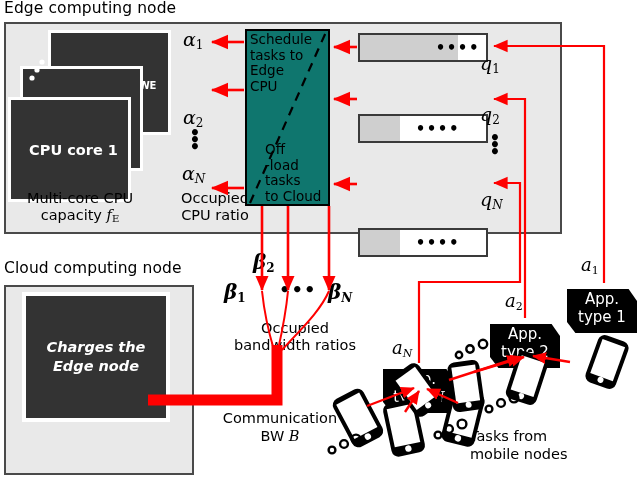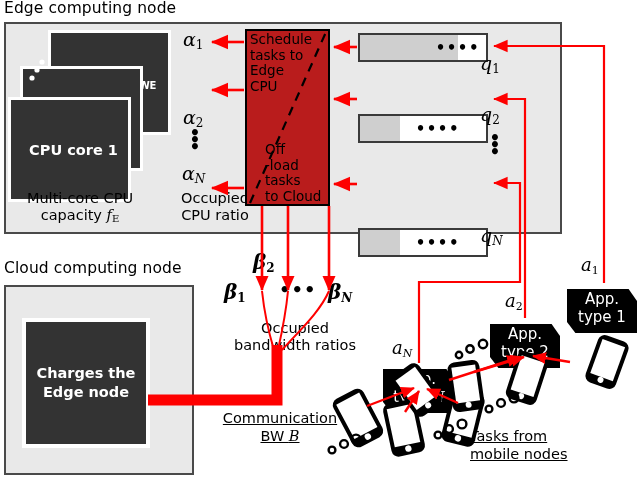--- a/index.html
+++ b/index.html
@@ -13,21 +13,21 @@
   .panel{background:#e9e9e9;border:2px solid #4a4a4a;box-sizing:border-box;}
 
   
   .core{background:#333333;border:3px solid #ffffff;box-sizing:border-box;
         display:flex;align-items:center;justify-content:center;
         color:#fff;font-weight:bold;font-size:14.5px;}
   .core .lbl{white-space:nowrap;}
   .sub{font-size:10px;vertical-align:-2px;font-weight:bold;}
 
   
-  .sched{background:#b91c1c;border:2px solid #000;box-sizing:border-box;padding-left:34px;}
+  .sched{background:#0f766e;border:2px solid #000;box-sizing:border-box;padding-left:34px;}
   .sched-t{position:absolute;left:3px;top:1px;font-size:13.5px;line-height:15.5px;width:74px;}
   .sched-b{position:absolute;right:3px;bottom:0px;font-size:13.5px;line-height:15.5px;
            width:60px;text-align:left;}
 
   
   .qbar{background:#ffffff;border:2px solid #3a3a3a;box-sizing:border-box;position:relative;}
   .qfill{position:absolute;left:0;top:0;bottom:0;background:#cfcfcf;}
   .qdots{position:absolute;top:50%;transform:translateY(-50%);
          font-size:15px;letter-spacing:1.5px;font-weight:bold;line-height:0;}
 
@@ -59,21 +59,21 @@
   .cloudcard{background:#333333;border:4px solid #ffffff;box-sizing:border-box;
              color:#fff;font-weight:bold;font-size:14.5px;line-height:19px;
              display:flex;align-items:center;justify-content:center;text-align:center;}
 
   
   .appbox{background:#000;color:#fff;font-size:15px;line-height:18px;
           text-align:center;display:flex;align-items:center;justify-content:center;
           box-sizing:border-box;}
   .appbox .it{font-family:"DejaVu Serif","Liberation Serif",serif;font-style:italic;}
 
-  .cmt{font-size:14.5px;line-height:17.5px;text-align:center;white-space:nowrap;text-decoration:underline;}
+  .cmt{font-size:14.5px;line-height:17.5px;text-align:center;white-space:nowrap;}
   .cmt .it{font-family:"DejaVu Serif","Liberation Serif",serif;font-style:italic;}
 
   svg{position:absolute;left:0;top:0;overflow:visible;}
 </style>
 </head>
 <body>
 
 <div id="stage">
 
   <div class="abs panel-title" style="left:4px;top:-1px;">Edge computing node</div>
@@ -146,34 +146,34 @@
   <div class="abs qbar" style="left:358px;top:85px;width:130px;height:29px;">
     <div class="qfill" style="width:32%"></div>
     <div class="qdots" style="right:26px;">••••</div>
   </div>
   <div class="abs qlab" style="left:480px;top:103px;"><span>q</span><span class="s">2</span></div>
 
   <div class="abs qbar" style="left:358px;top:170px;width:130px;height:29px;">
     <div class="qfill" style="width:32%"></div>
     <div class="qdots" style="right:26px;">••••</div>
   </div>
-  <div class="abs qlab" style="left:480px;top:188px;margin-top:36px;"><span>q</span><span class="si">N</span></div>
+  <div class="abs qlab" style="left:480px;top:188px;"><span>q</span><span class="si">N</span></div>
 
 
   <div class="abs vdots" style="left:485px;top:135px;width:20px;">
     <div>•</div>
       <div>•</div>
       <div>•</div>
   </div>
 
   <div class="abs panel-title" style="left:4px;top:259px;">Cloud computing node</div>
 
   <div class="abs panel" style="left:4px;top:285px;width:190px;height:190px;"></div>
 
-  <div class="abs cloudcard" style="left:22px;top:318px;width:128px;height:130px;">
+  <div class="abs cloudcard" style="left:22px;top:292px;width:148px;height:130px;font-style:italic;">
     <div>
       <div>Charges the</div>
       <div>Edge node</div>
     </div>
   </div>
 
   <div class="abs beta" style="left:224px;top:280px;"><span>β</span><span class="s">1</span></div>
 
   <div class="abs beta" style="left:253px;top:250px;"><span>β</span><span class="s">2</span></div>
 

